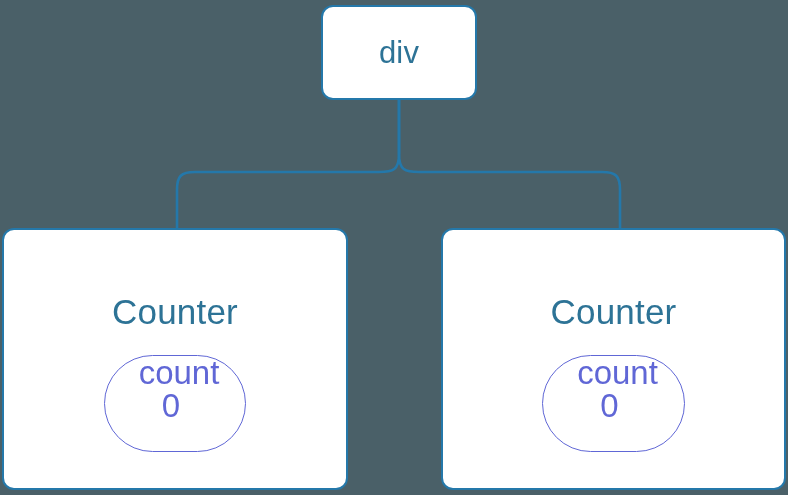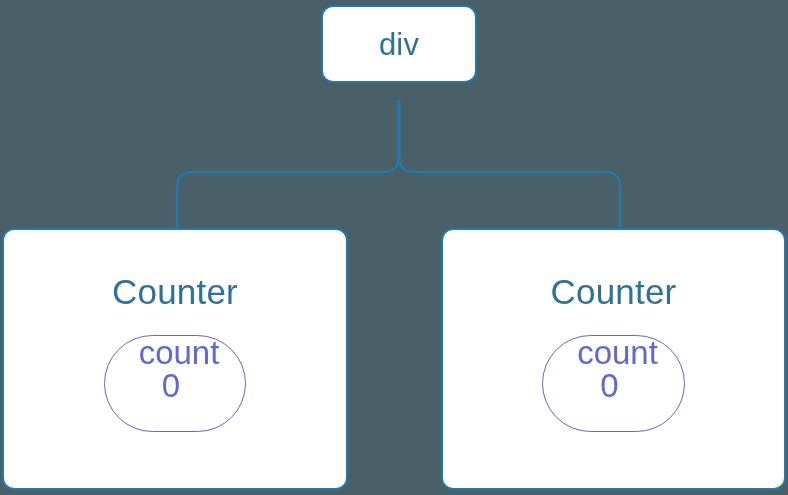--- a/index.html
+++ b/index.html
@@ -37,40 +37,40 @@
     border: 2px solid #2478aa;
     border-radius: 12px;
     box-sizing: border-box;
   }
 
   
   #node-div {
     left: 321px;
     top: 5px;
     width: 156px;
-    height: 78px;
+    height: 95px;
     display: flex;
     align-items: center;
     justify-content: center;
   }
   .root-label {
     color: #2d7396;
     font-size: 31px;
     letter-spacing: 0.2px;
     line-height: 1;
   }
 
   
   .component {
     top: 228px;
     height: 262px;
     display: flex;
     flex-direction: column;
     align-items: center;
-    padding-top: 44px;
+    padding-top: 64px;
     box-sizing: border-box;
   }
   #node-counter-0 { left: 2px;   width: 346px; }
   #node-counter-1 { left: 441px; width: 345px; }
 
   .component-title {
     color: #2d7396;
     font-size: 35px;
     letter-spacing: 0.2px;
     line-height: 1;

